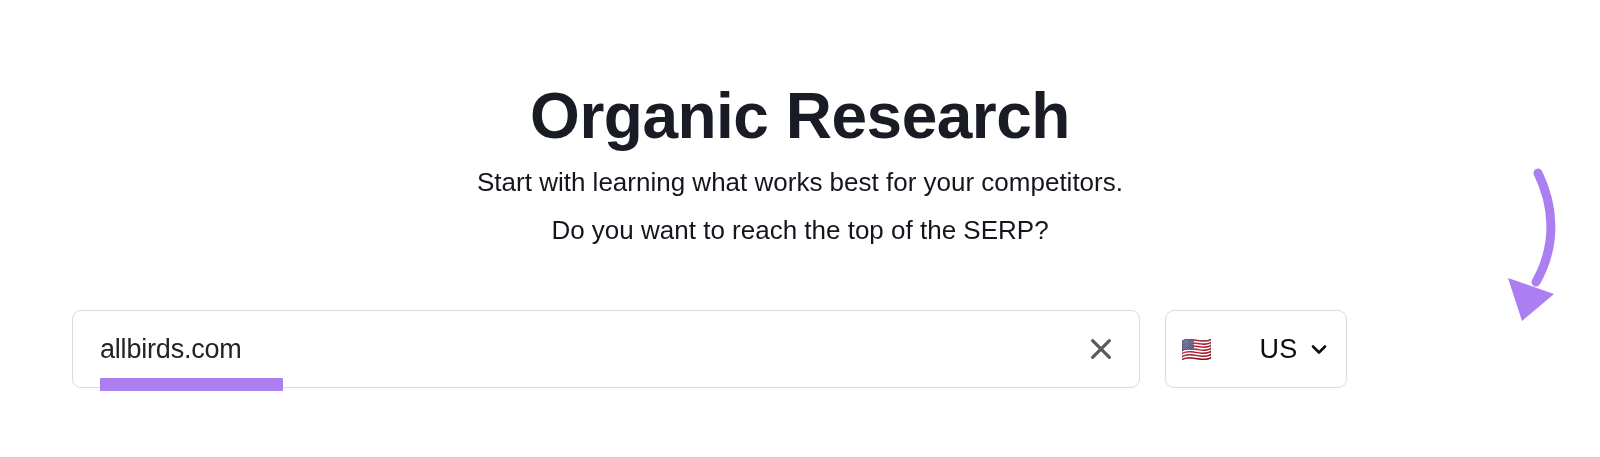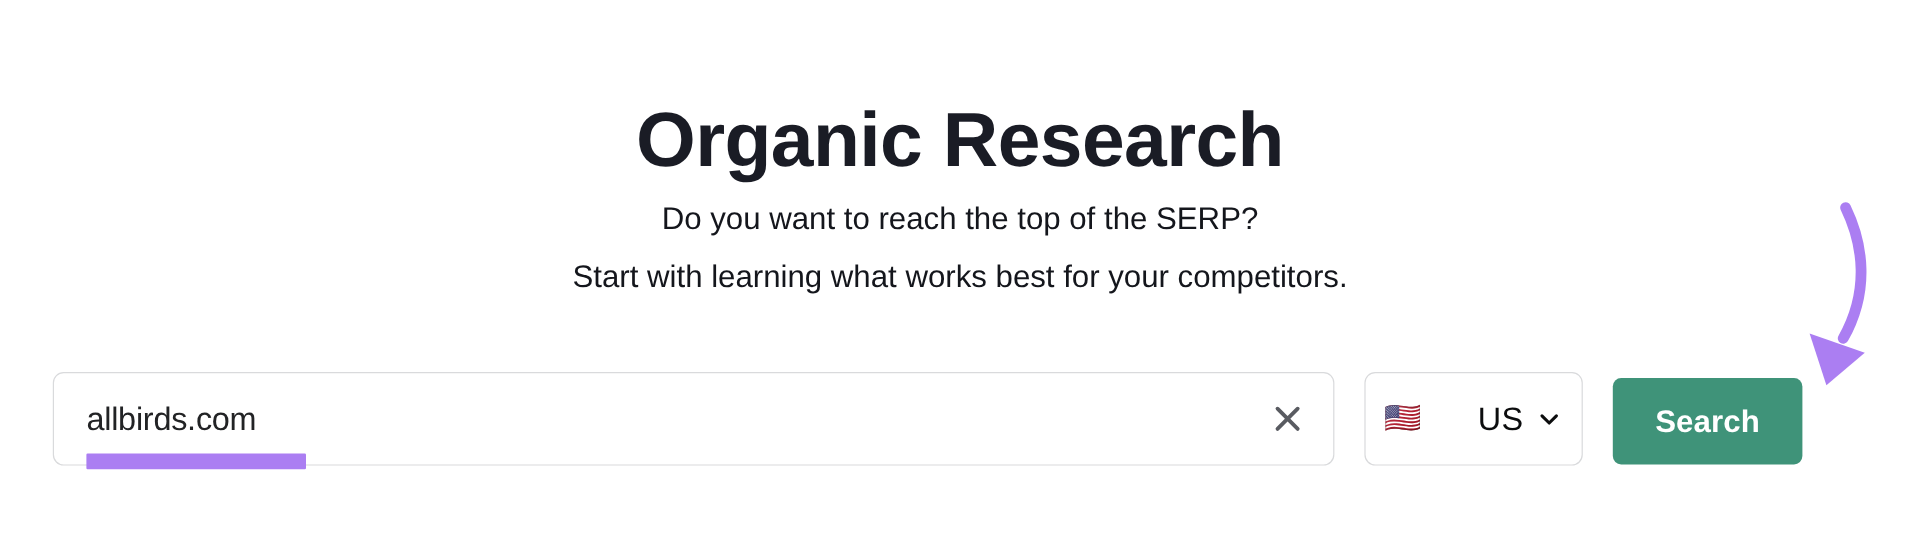--- a/index.html
+++ b/index.html
@@ -46,21 +46,21 @@
     font-size: 26px;
     line-height: 48px;
     font-weight: 400;
     color: #14161c;
   }
   .subtitle .sub-line { display: block; }
 
   
   .search-row {
     position: absolute;
-    left: 44px;
+    left: 72px;
     top: 310px;
     width: 1460px;
     height: 78px;
   }
 
   .domain-field {
     position: absolute;
     left: 0;
     top: 0;
     width: 1068px;
@@ -180,22 +180,22 @@
   }
 </style>
 </head>
 <body>
 
 <div class="stage">
 
   <h1 class="page-title">Organic Research</h1>
 
   <div class="subtitle">
+    <span class="sub-line">Start with learning what works best for your competitors.</span>
     <span class="sub-line">Do you want to reach the top of the SERP?</span>
-    <span class="sub-line">Start with learning what works best for your competitors.</span>
   </div>
 
   <div class="search-row">
 
     <div class="domain-field">
       <span class="domain-value" title="Enter domain, subdomain or URL">allbirds.com</span>
 
       <button class="clear-icon-btn">
         <span>
           <svg width="26" height="26" viewBox="0 0 26 26" aria-hidden="true">
@@ -210,21 +210,20 @@
     <div class="country-select">
       <span class="flag-icon">🇺🇸</span>
       <span class="country-code">US</span>
       <span>
         <svg class="chev" width="22" height="22" viewBox="0 0 22 22" aria-hidden="true">
           <path d="M5 8.5 L11 14.5 L17 8.5" fill="none" stroke="#0c0d0e" stroke-width="2.6" stroke-linecap="round" stroke-linejoin="round"></path>
         </svg>
       </span>
     </div>
 
-    <button class="search-button">Search</button>
   </div>
 
   <div class="annotation-arrow">
     <svg width="130" height="165" viewBox="0 0 130 165" aria-hidden="true">
       <path d="M68 13 C 83 44, 88 83, 66 122" fill="none" stroke="#ab7ef2" stroke-width="9" stroke-linecap="round"></path>
       <path d="M38 118 L84 134 L52 161 Z" fill="#ab7ef2"></path>
     </svg>
   </div>
 
 </div>

